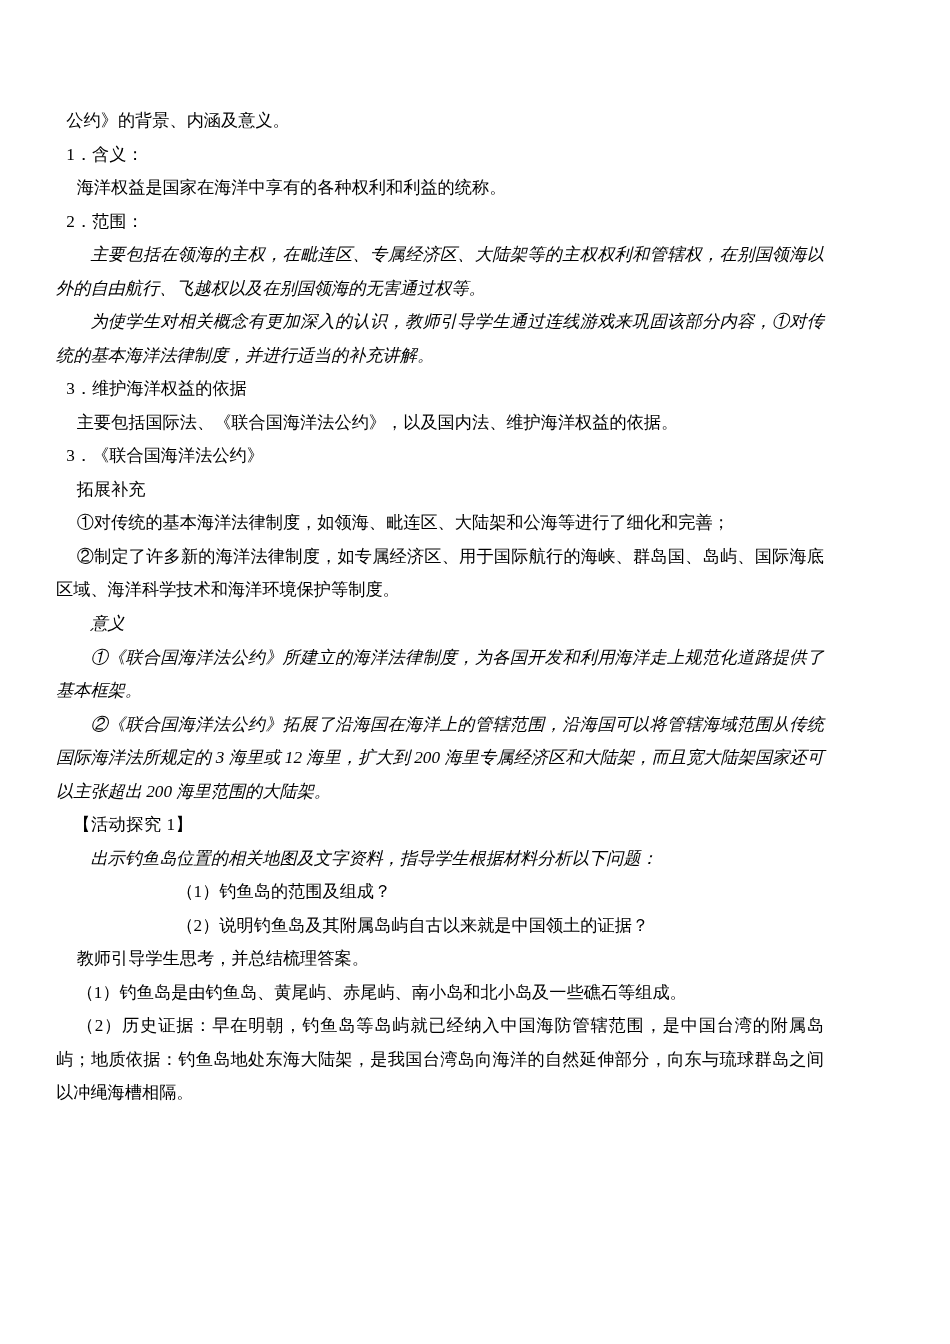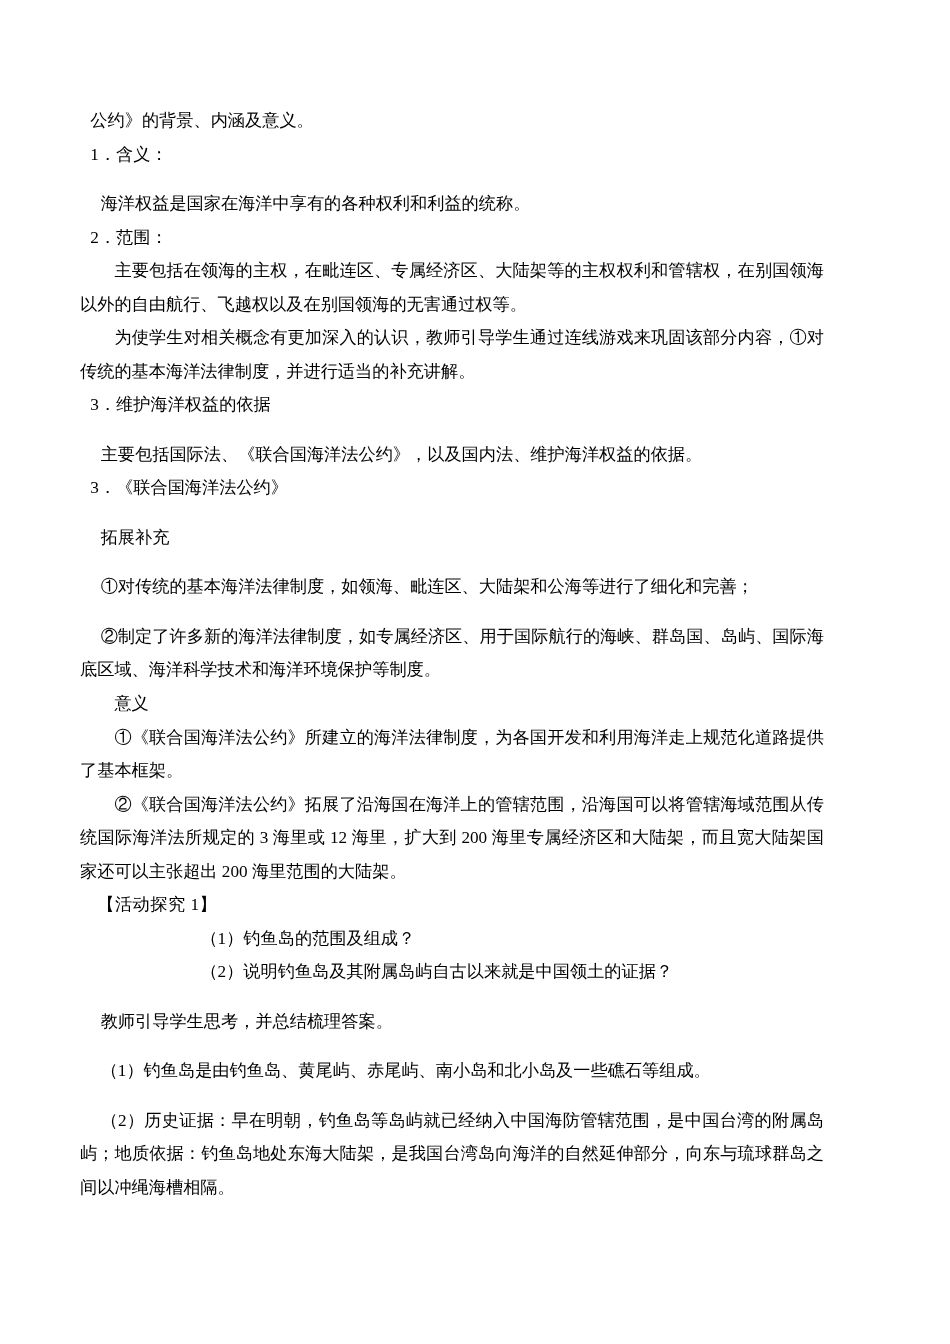--- a/index.html
+++ b/index.html
@@ -11,37 +11,37 @@
     width: 950px;
     height: 1344px;
     font-family: "Liberation Serif", "DejaVu Serif", serif;
     color: #000000;
   }
   .page {
     position: relative;
     width: 932px;
     height: 1344px;
     box-sizing: border-box;
-    padding: 104px 108px 40px 80px;
+    padding: 104px 108px 40px 56px;
   }
   .doc-body {
     font-size: 17.2px;
     line-height: 1.95;
     text-align: justify;
     text-justify: inter-ideograph;
   }
   .para {
     margin: 0;
     padding: 0;
     text-indent: 0;
   }
   
   .ind-1 { text-indent: 0.6em; }
-  .ind-2 { text-indent: 1.2em; margin-top: 16px; }
-  .ind-3 { text-indent: 2.0em; }
+  .ind-2 { text-indent: 1.2em; }
+  .ind-3 { text-indent: 2.0em; font-style: italic; }
   .ind-q { text-indent: 7.0em; }
 
   .heading-activity {
     font-weight: normal;
     text-indent: 1.0em;
     letter-spacing: 0.5px;
   }
 </style>
 </head>
 <body>
@@ -60,20 +60,21 @@
     <p class="para ind-1">3．《联合国海洋法公约》</p>
     <p class="para ind-2">拓展补充</p>
     <p class="para ind-2">①对传统的基本海洋法律制度，如领海、毗连区、大陆架和公海等进行了细化和完善；</p>
     <p class="para ind-2">②制定了许多新的海洋法律制度，如专属经济区、用于国际航行的海峡、群岛国、岛屿、国际海底区域、海洋科学技术和海洋环境保护等制度。</p>
     <p class="para ind-3">意义</p>
     <p class="para ind-3">①《联合国海洋法公约》所建立的海洋法律制度，为各国开发和利用海洋走上规范化道路提供了基本框架。</p>
     <p class="para ind-3">②《联合国海洋法公约》拓展了沿海国在海洋上的管辖范围，沿海国可以将管辖海域范围从传统国际海洋法所规定的 3 海里或 12 海里，扩大到 200 海里专属经济区和大陆架，而且宽大陆架国家还可以主张超出 200 海里范围的大陆架。</p>
 
     <p class="para heading-activity">【活动探究 1】</p>
 
+    <p class="para ind-3">出示钓鱼岛位置的相关地图及文字资料，指导学生根据材料分析以下问题：</p>
     <p class="para ind-q">（1）钓鱼岛的范围及组成？</p>
     <p class="para ind-q">（2）说明钓鱼岛及其附属岛屿自古以来就是中国领土的证据？</p>
     <p class="para ind-2">教师引导学生思考，并总结梳理答案。</p>
     <p class="para ind-2">（1）钓鱼岛是由钓鱼岛、黄尾屿、赤尾屿、南小岛和北小岛及一些礁石等组成。</p>
     <p class="para ind-2">（2）历史证据：早在明朝，钓鱼岛等岛屿就已经纳入中国海防管辖范围，是中国台湾的附属岛屿；地质依据：钓鱼岛地处东海大陆架，是我国台湾岛向海洋的自然延伸部分，向东与琉球群岛之间以冲绳海槽相隔。</p>
 
   </div>
 </div>
 
 </body></html>

